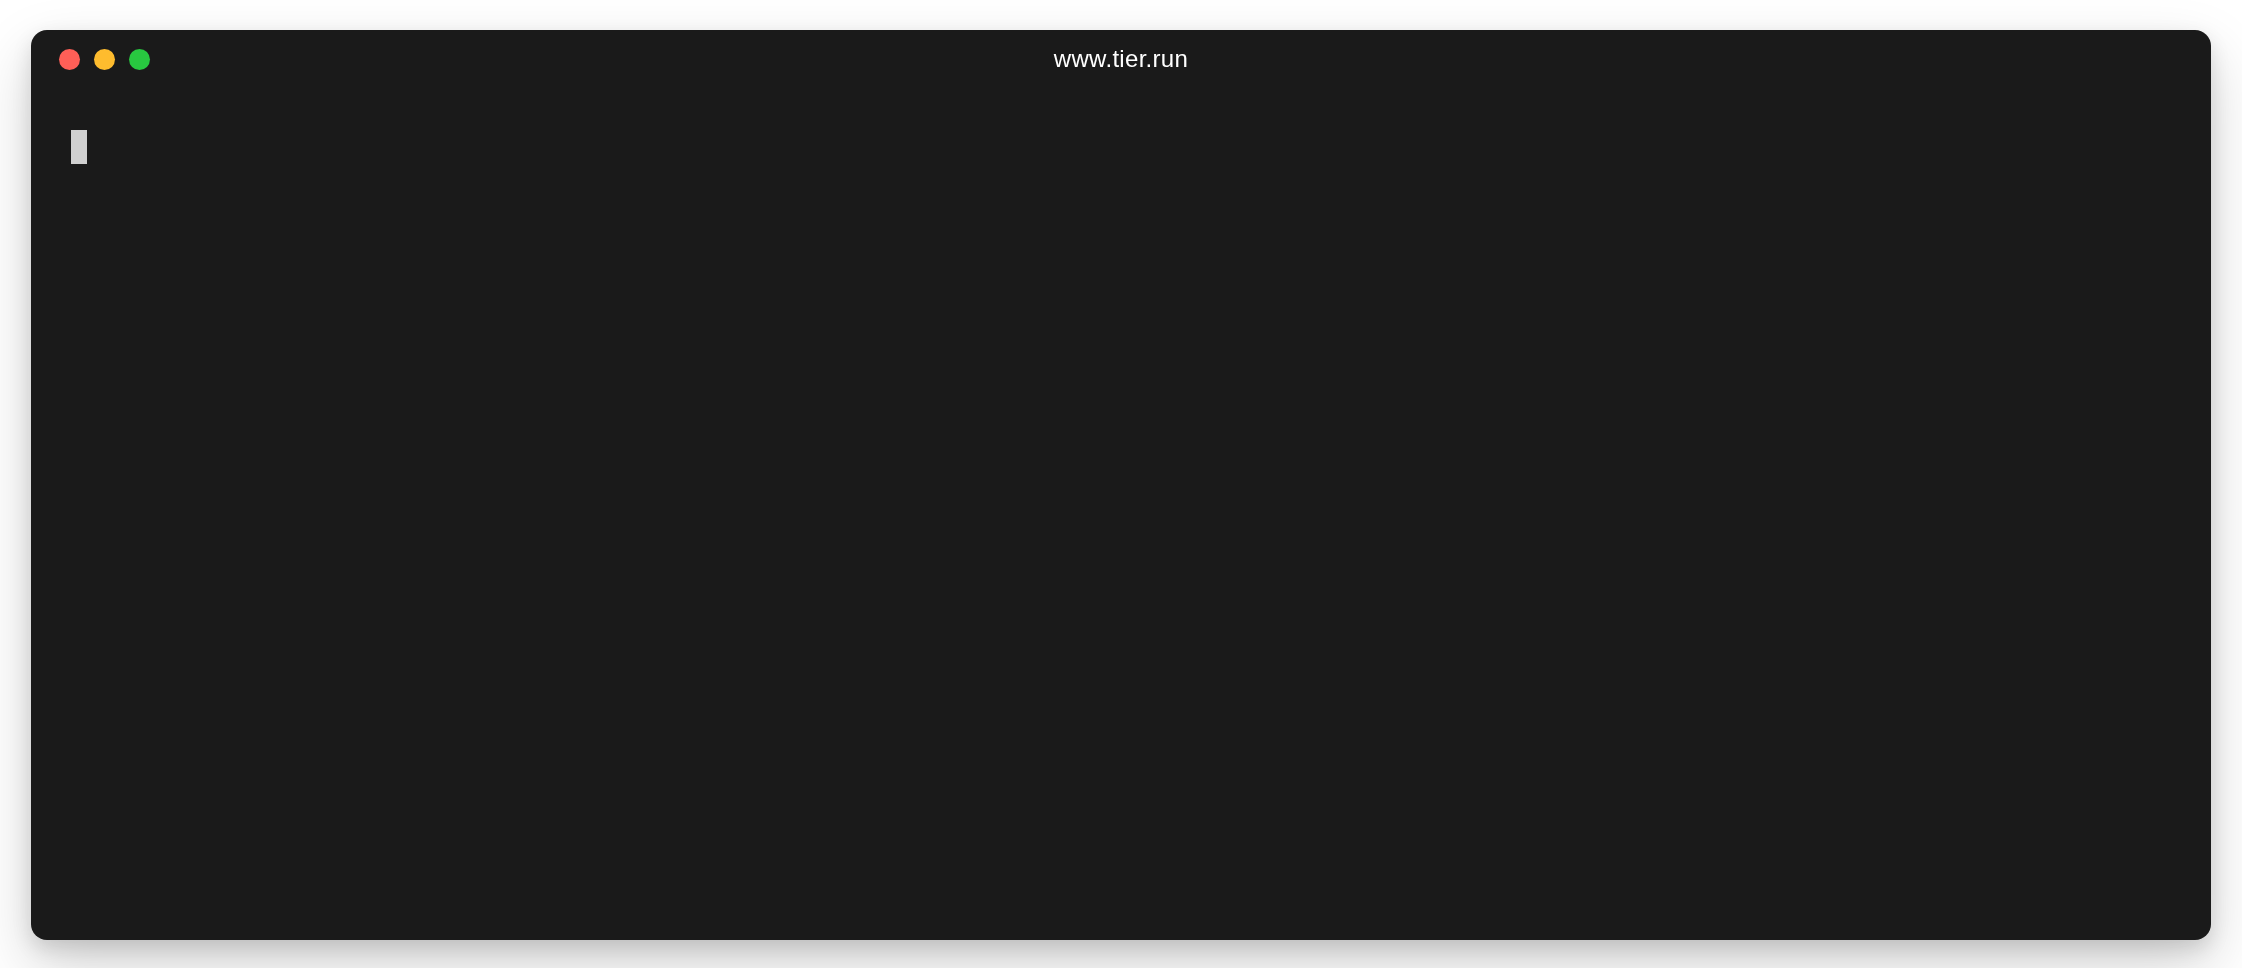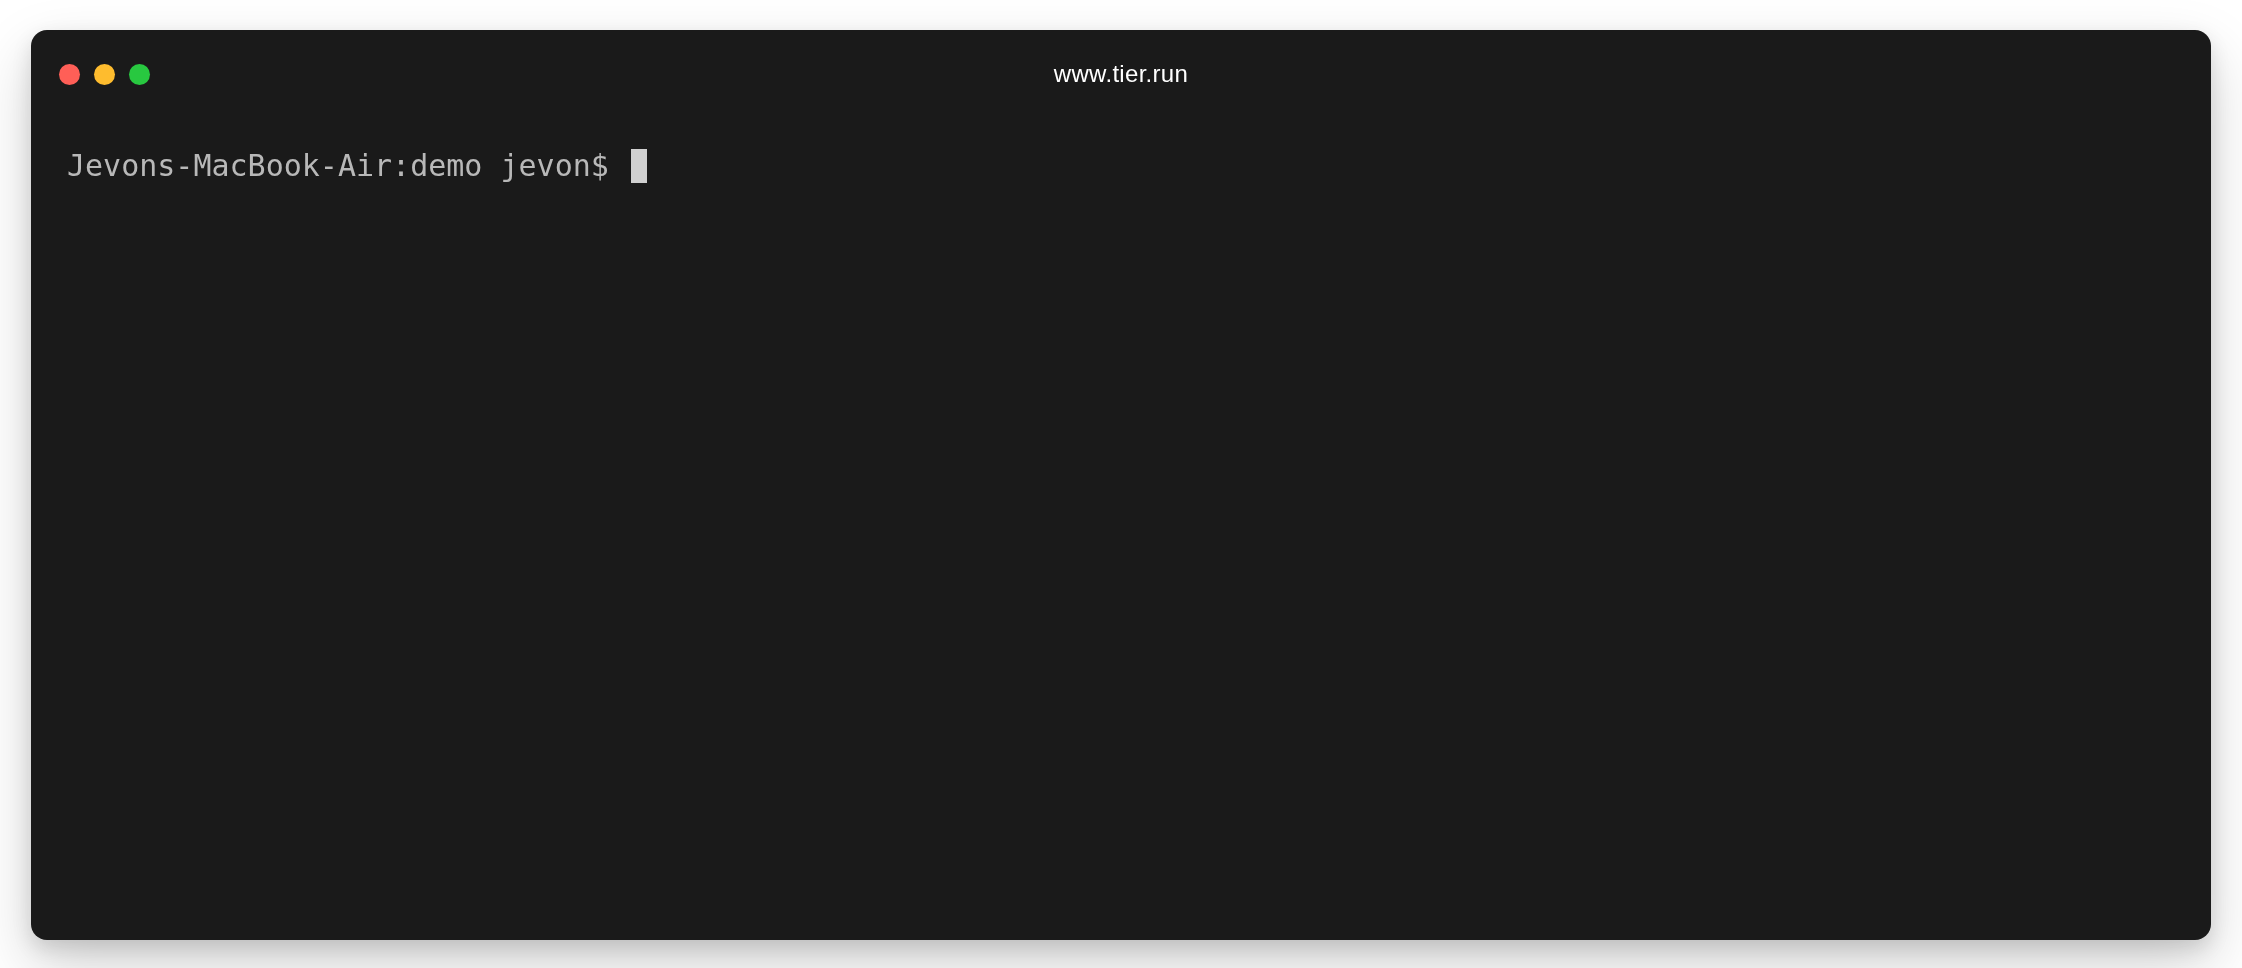--- a/index.html
+++ b/index.html
@@ -30,21 +30,20 @@
       flex-direction: column;
     }
     
     .titlebar {
       height: 58px;
       display: flex;
       align-items: center;
       position: relative;
       padding: 12px 28px;
       flex-shrink: 0;
-      margin-top: 15px;
     }
     
     .traffic-lights {
       display: flex;
       gap: 14px;
       align-items: center;
     }
     
     .traffic-light {
       width: 21px;
@@ -102,16 +101,16 @@
   <div class="titlebar">
     <div class="traffic-lights">
       <div class="traffic-light red"></div>
       <div class="traffic-light yellow"></div>
       <div class="traffic-light green"></div>
     </div>
     <div class="window-title">www.tier.run</div>
   </div>
   <div class="terminal-body">
     <div class="prompt-line">
-      <span class="prompt-text">Jevons-MacBook-Air:demo jevon$ </span><span class="cursor"></span>
+      <span class="cursor"></span>
     </div>
   </div>
 </div>
 
 </body></html>

